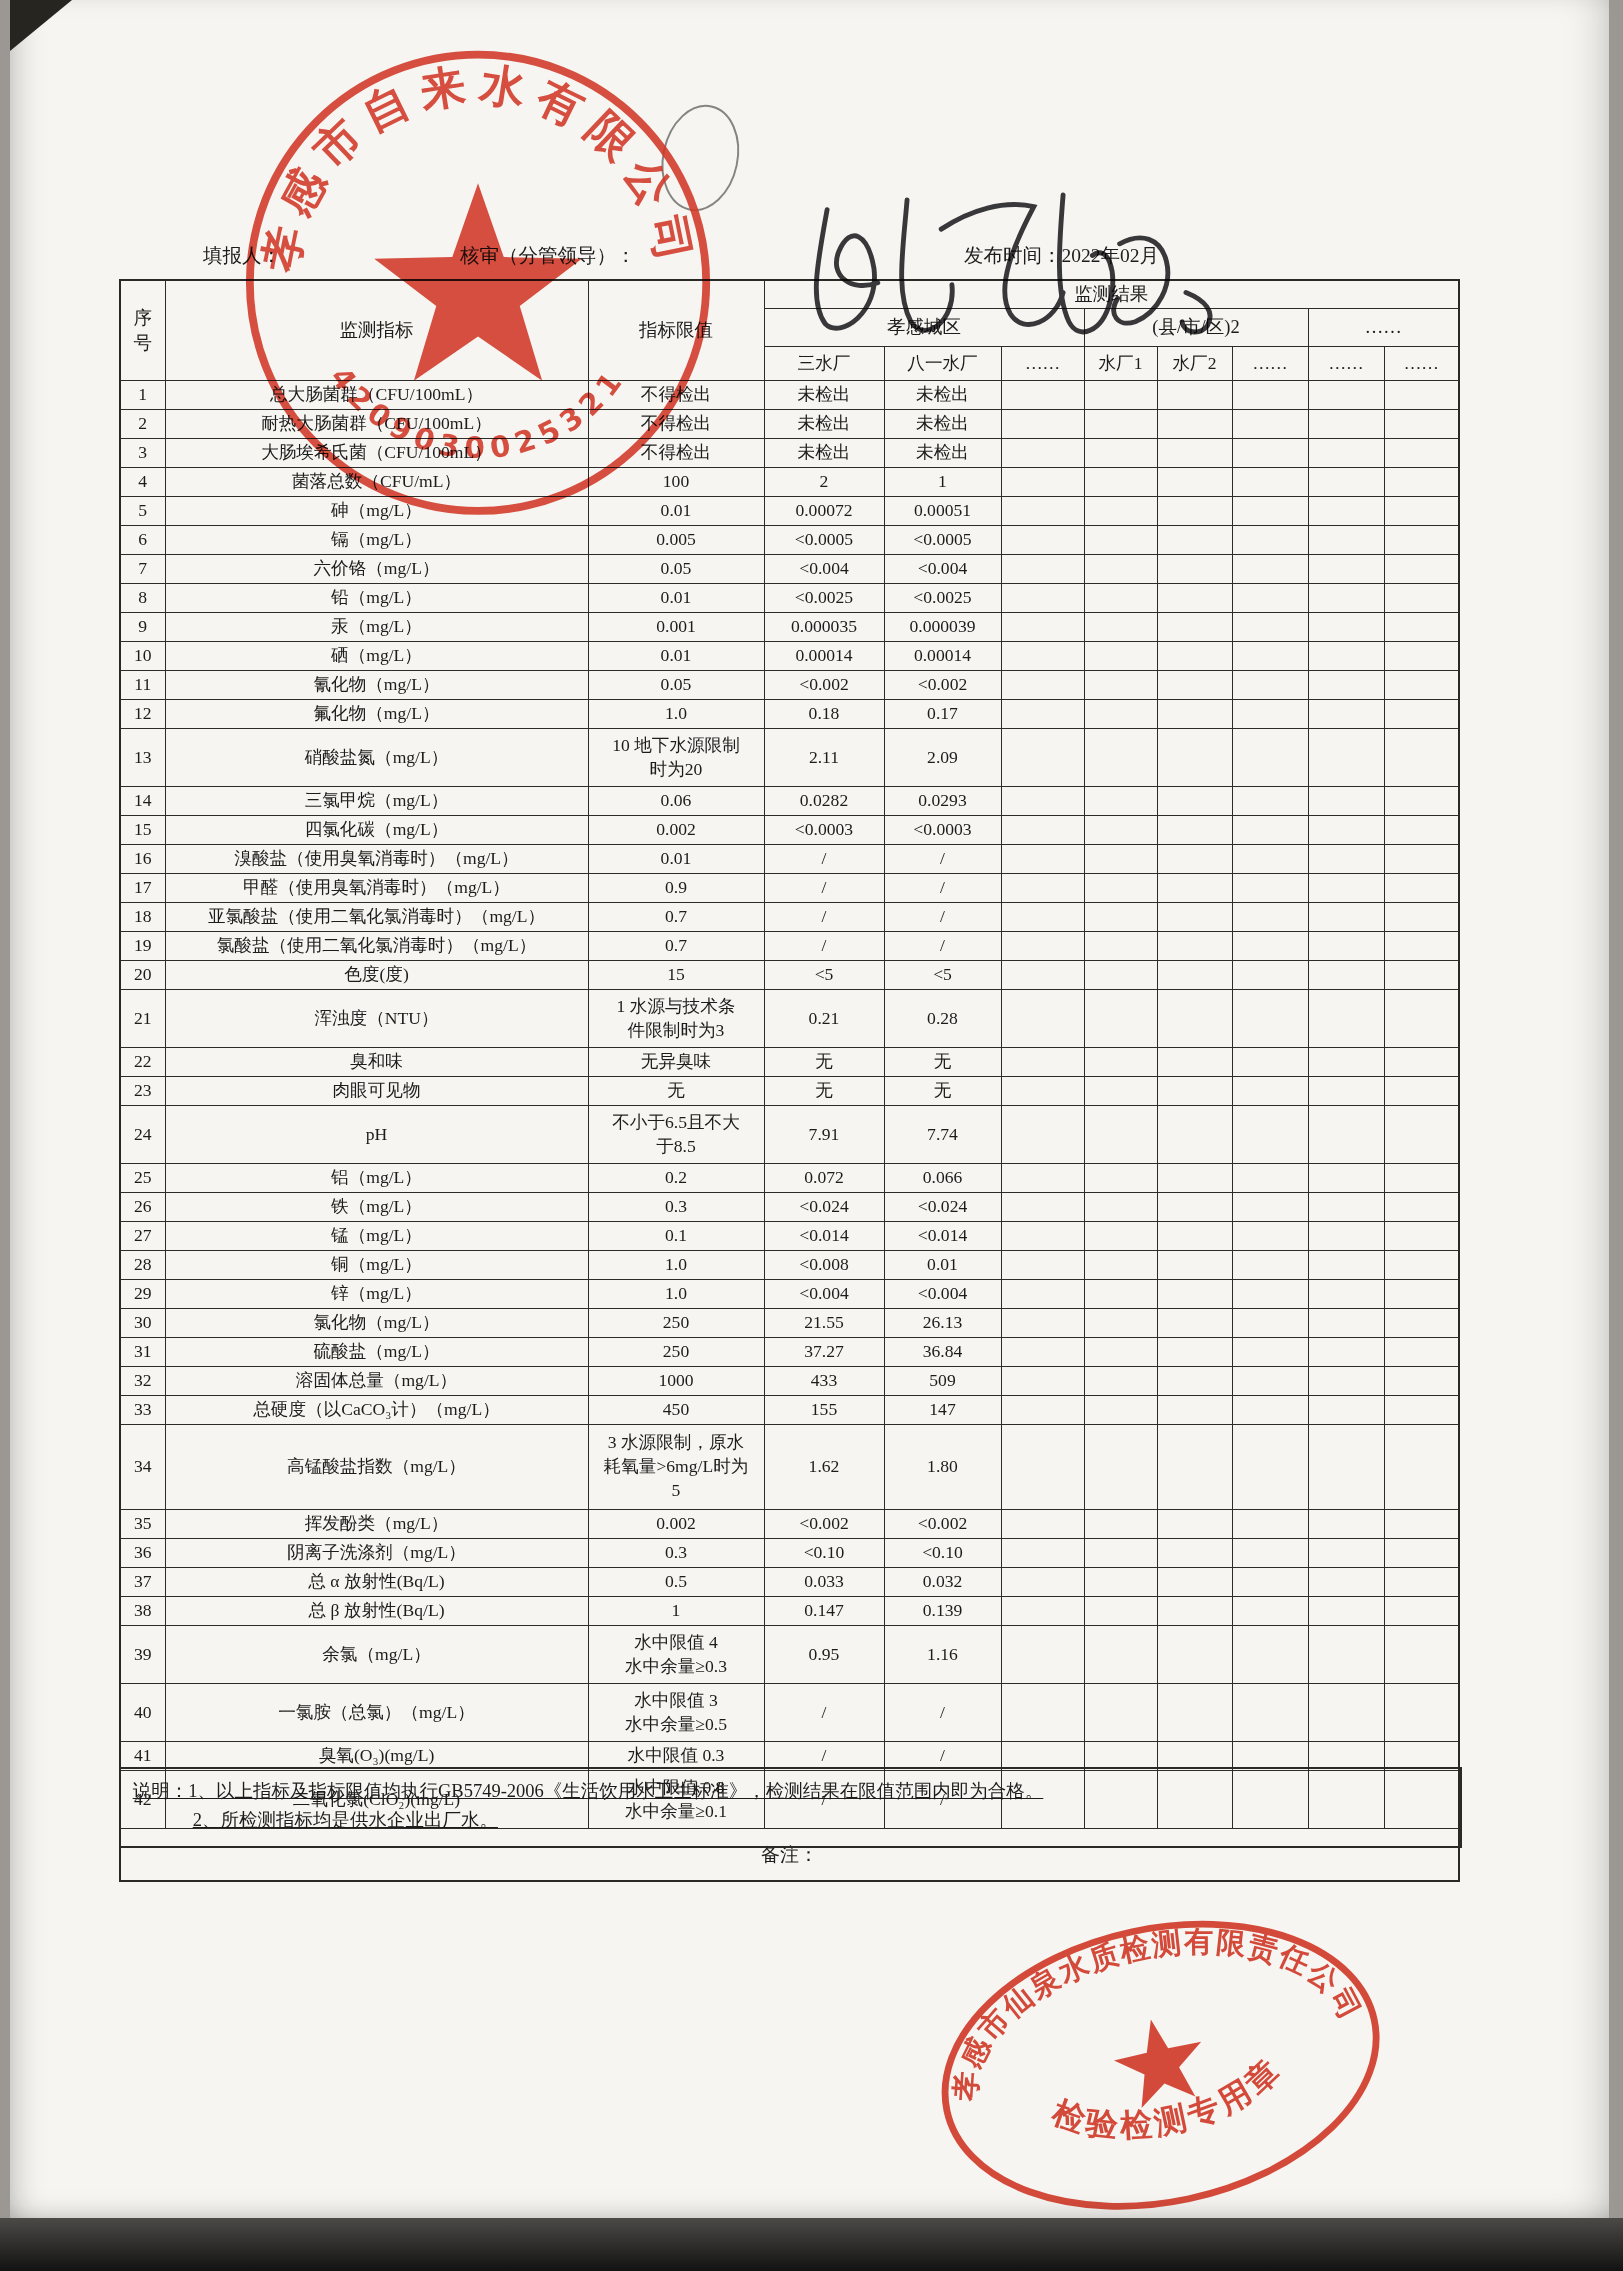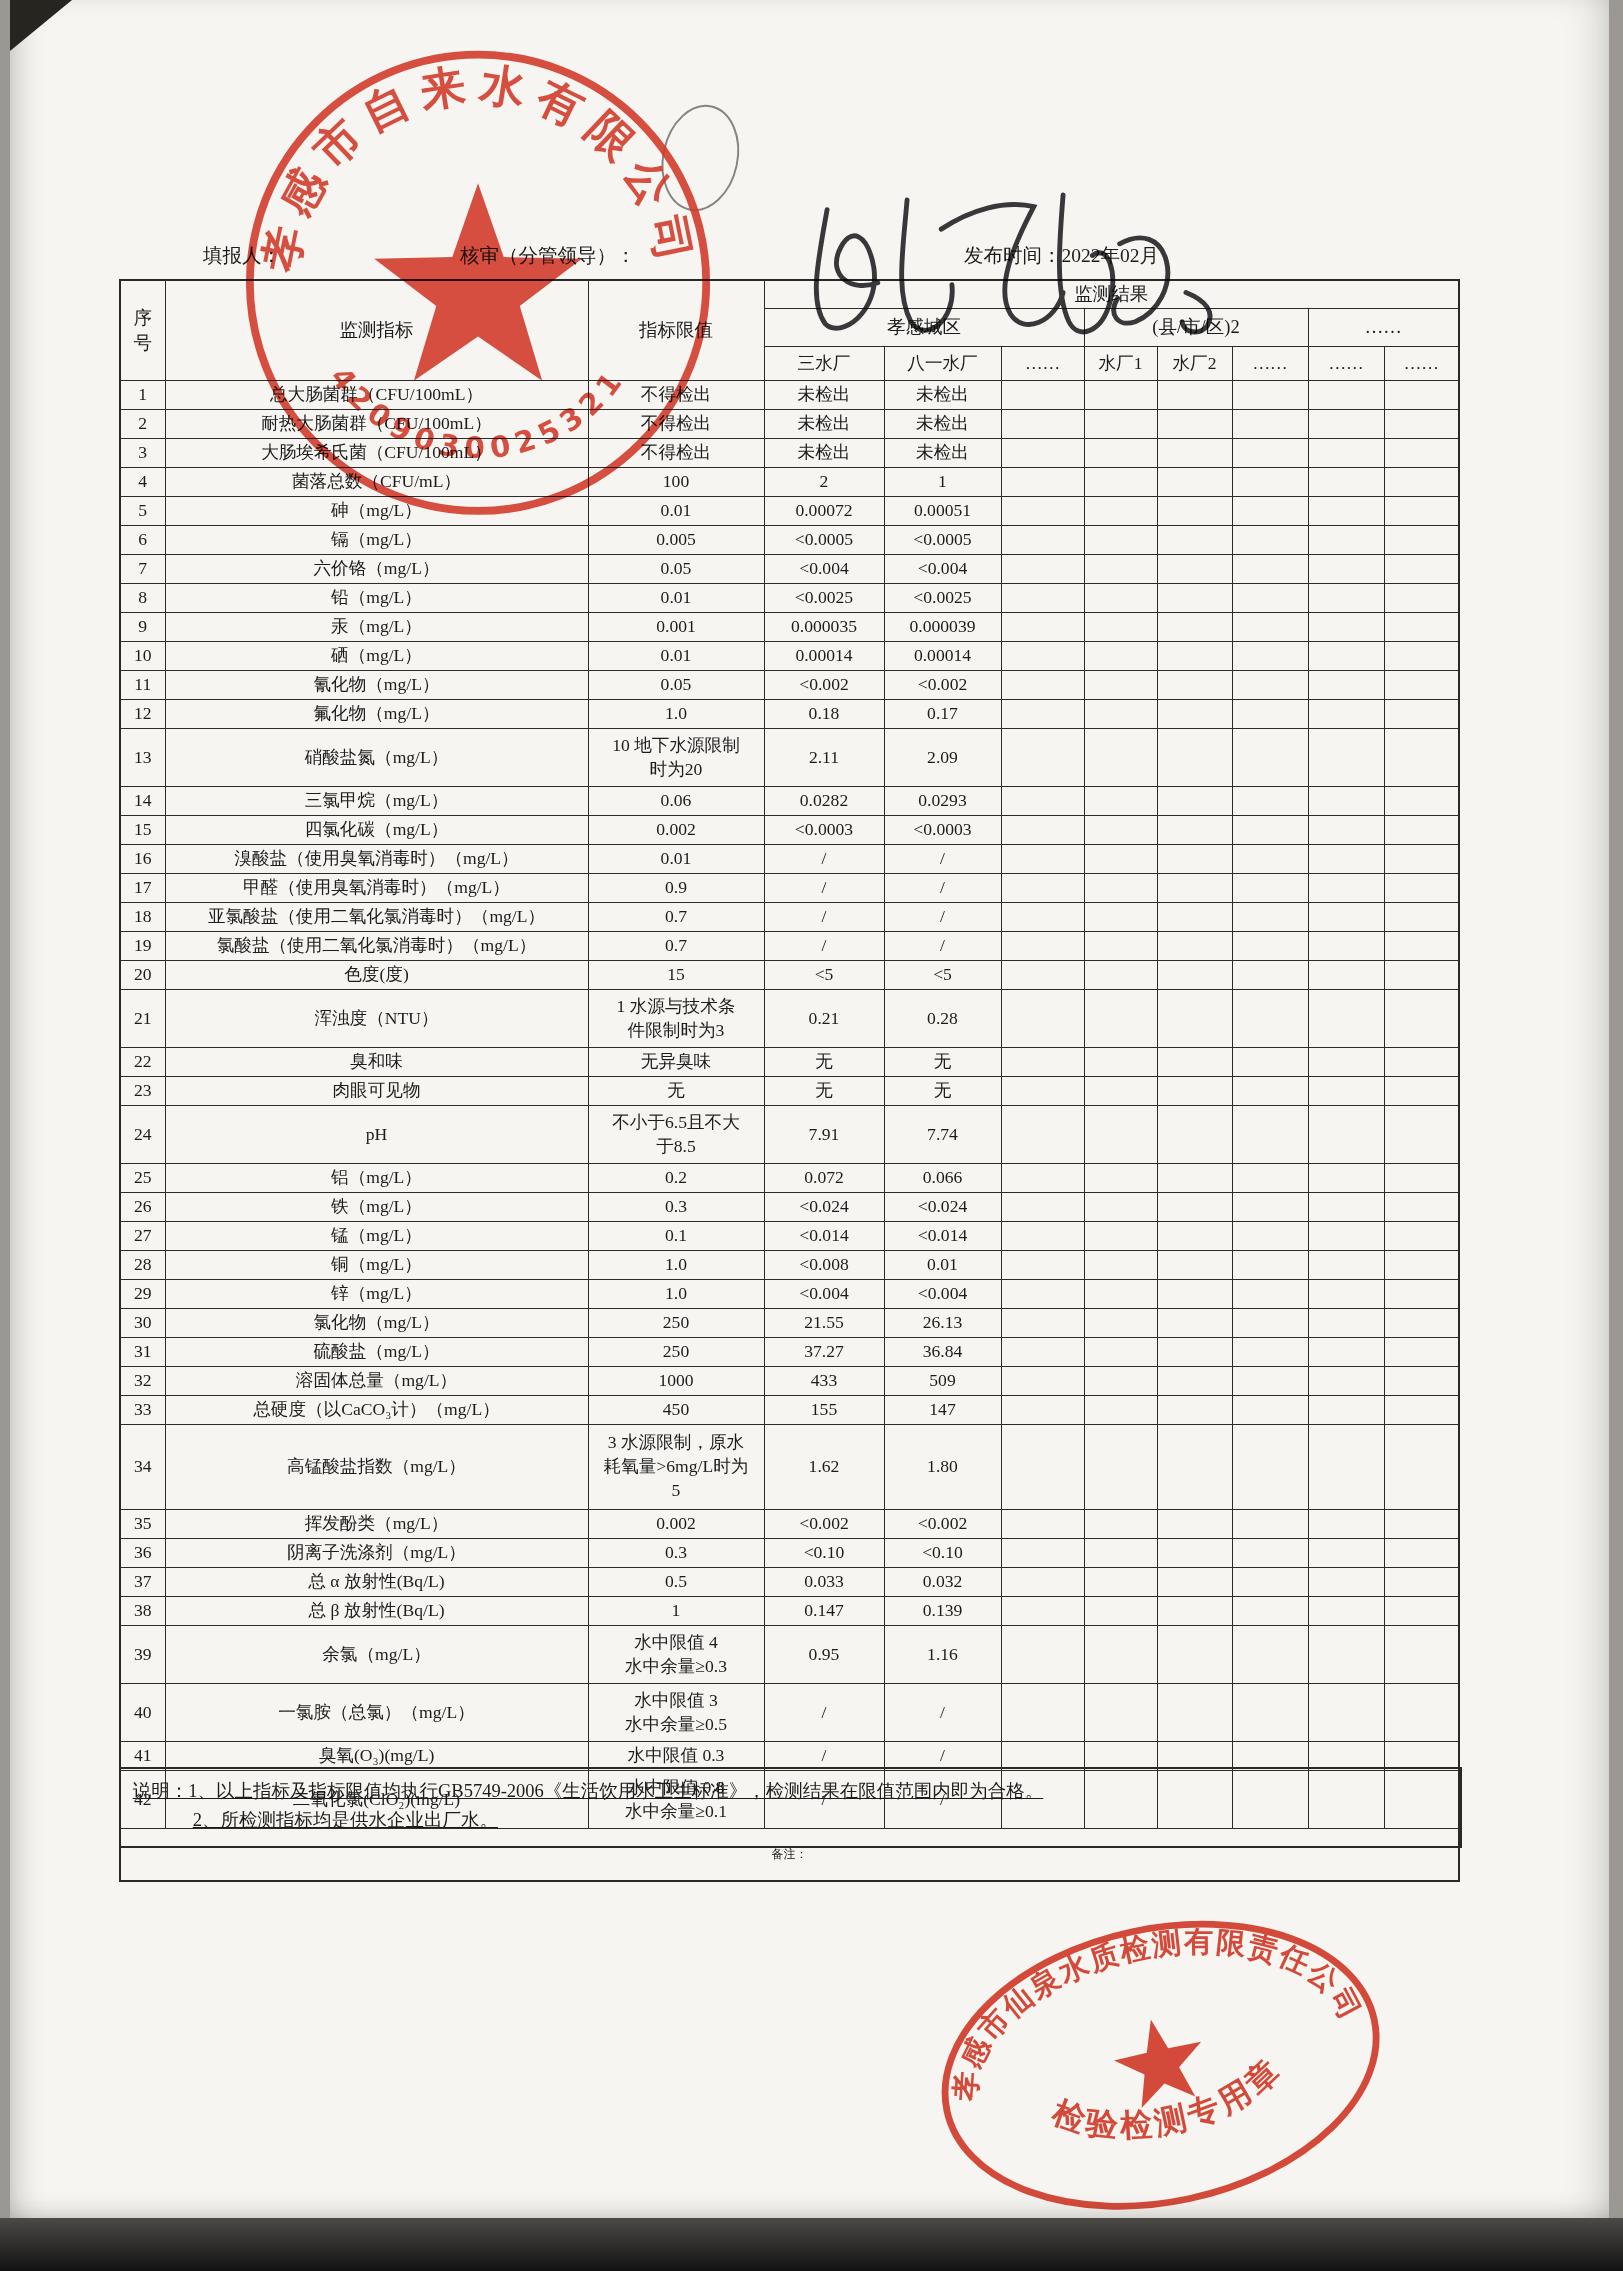--- a/index.html
+++ b/index.html
@@ -25,21 +25,21 @@
   table.main{border:2.4px solid #2b2926;}
   th.h-result{height:25px;font-size:18.5px;}
   th.h-group{height:35px;font-size:18.5px;}
   th.h-plant{height:31px;}
   th.h-big{font-size:18.5px;}
   td.c-name{text-align:left;padding-left:8.8px;}
   td.c-limit,td.c-val{white-space:pre-line;}
   tr.rh1 td{height:26px;}
   tr.rh2 td{height:55px;}
   tr.rh3 td{height:82px;}
-  td.remark-cell{height:49px;text-align:left;font-size:12px;padding-left:9.8px;}
+  td.remark-cell{height:49px;text-align:left;font-size:19px;padding-left:9.8px;}
   .notes{position:absolute;left:119px;top:1767px;width:1343px;border:2px solid #2b2926;
     background:transparent;font-size:18.5px;line-height:1.6;padding:7.8px 11.7px 9.8px 11.7px;box-sizing:border-box;text-decoration:underline;}
   .notes .n-line{text-indent:60px;}
   .notes .n-first{text-indent:0;}
   .stamp-layer{position:absolute;left:0;top:0;width:1624px;height:2271px;pointer-events:none;}
   .stamp-layer svg{mix-blend-mode:multiply;}
 </style>
 </head>
 <body>
 

